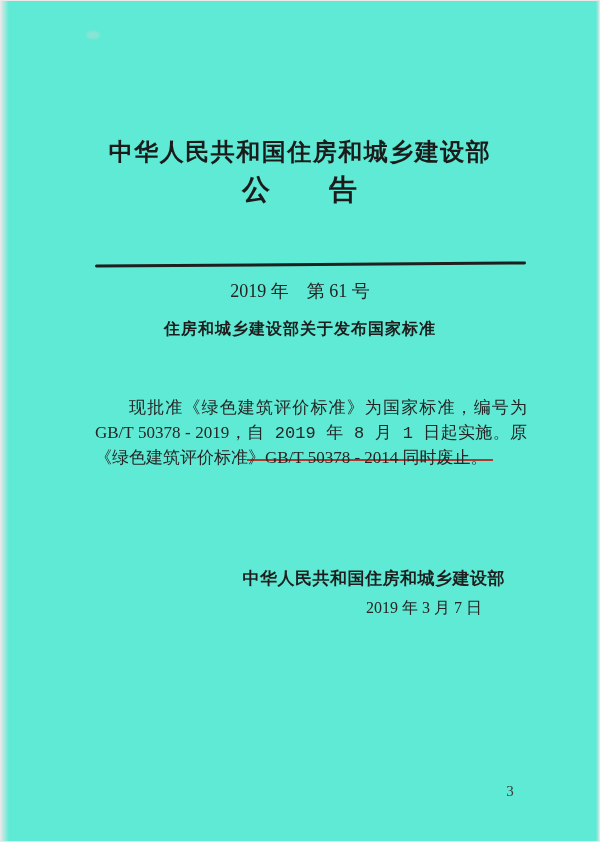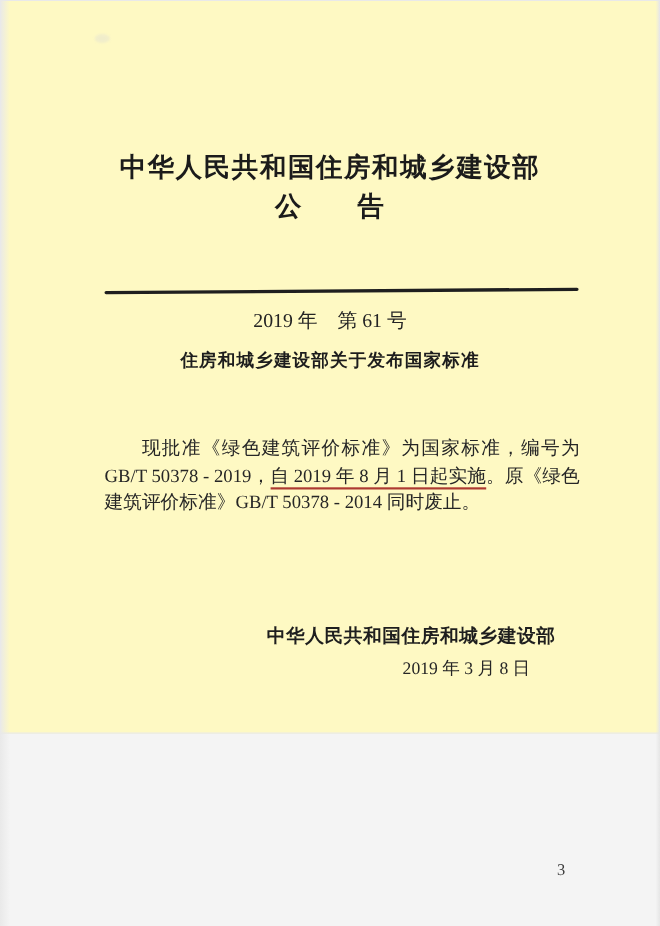--- a/index.html
+++ b/index.html
@@ -3,40 +3,40 @@
 <meta charset="utf-8">
 <style>
   html,body{margin:0;padding:0;}
   body{
     width:600px;height:842px;
     background:#f4f4f4;
     font-family:"Liberation Serif","DejaVu Serif",serif;
     position:relative;overflow:hidden;
   }
   .page{
-    position:absolute;left:0;top:0;width:600px;height:667px;
-    background:#fef9c3;
+    position:absolute;left:0;top:0;width:600px;height:842px;
+    background:#5eead4;
     box-shadow:inset 0 0 0 1px #e9e9e9;
   }
   .edge-left{
     position:absolute;left:0;top:0;width:9px;height:842px;
     background:linear-gradient(90deg,#e9e9e9,rgba(252,252,251,0));
   }
   .edge-right{
     position:absolute;right:0;top:0;width:4px;height:842px;
     background:linear-gradient(270deg,#e6e6e6,rgba(252,252,251,0));
   }
   .title1{
     position:absolute;top:136px;left:0;width:600px;
     text-align:center;font-size:24px;font-weight:bold;color:#1b1b1b;
     letter-spacing:1.5px;
   }
   .title2{
     position:absolute;top:171px;left:0;width:600px;
-    text-align:center;font-size:24px;font-weight:bold;color:#1b1b1b;
+    text-align:center;font-size:28px;font-weight:bold;color:#1b1b1b;
     letter-spacing:1px;
   }
   .docnum{
     position:absolute;top:231px;left:0;width:600px;
     text-align:center;font-size:18px;color:#242424;margin-top:48px;
   }
   .rule{
     position:absolute;top:263px;left:95px;width:431px;height:3px;
     background:#1f1f1f;transform:rotate(-0.4deg);border-radius:2px;
   }
@@ -46,21 +46,22 @@
     line-height:32px;letter-spacing:1px;
   }
   .bodytext{
     position:absolute;top:396px;left:95px;width:432px;
     font-size:17px;line-height:24.6px;color:#262626;
     text-align:justify;
   }
   .bodytext p{margin:0;text-indent:2em;}
   .red-underline{
     border-bottom:2.5px solid #ad3a31;
-    padding-bottom:1px;
+    padding-bottom:16px;
+    font-family:Liberation Mono, monospace;
   }
   .signature{
     position:absolute;top:567px;left:95px;width:432px;
     text-align:right;padding-right:0;box-sizing:border-box;
     font-size:17px;font-weight:bold;color:#1e1e1e;letter-spacing:0.5px;
   }
   .signature{padding-right:22px;}
   .sigdate{
     position:absolute;top:598px;left:95px;width:432px;
     text-align:right;box-sizing:border-box;padding-right:45px;
@@ -90,16 +91,16 @@
 
   <div class="subtitle">
     <div>住房和城乡建设部关于发布国家标准</div>
   </div>
 
   <div class="bodytext">
     <p><span>现批准《绿色建筑评价标准》为国家标准，编号为 GB/T 50378 - 2019，</span><span class="red-underline">自 2019 年 8 月 1 日起实施</span><span>。原《绿色建筑评价标准》GB/T 50378 - 2014 同时废止。</span></p>
   </div>
 
   <div class="signature">中华人民共和国住房和城乡建设部</div>
-  <div class="sigdate">2019 年 3 月 8 日</div>
+  <div class="sigdate">2019 年 3 月 7 日</div>
 
   <div class="pagenum">3</div>
 </div>
 
 </body></html>

